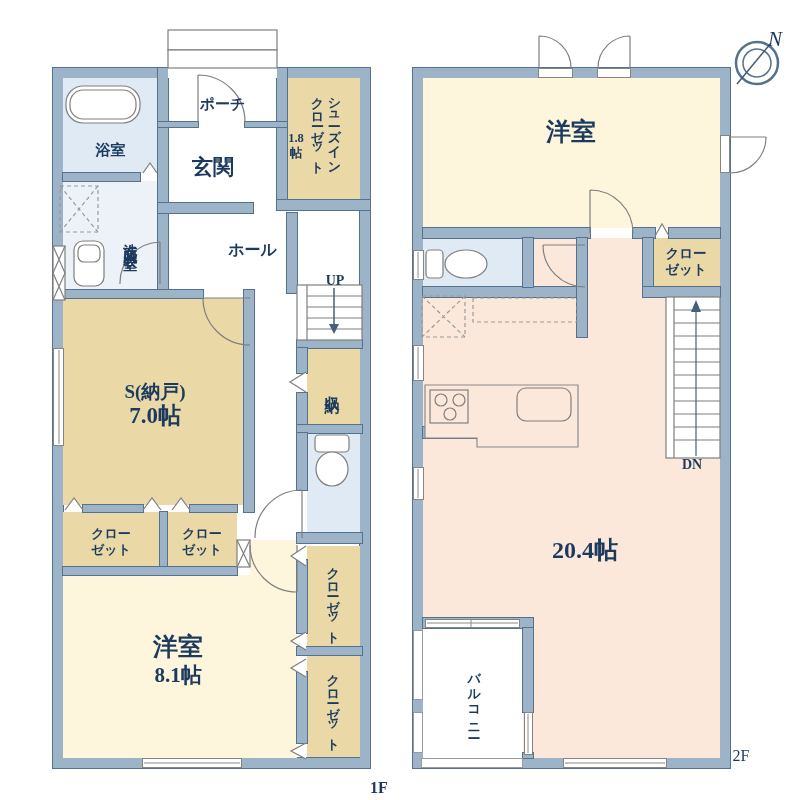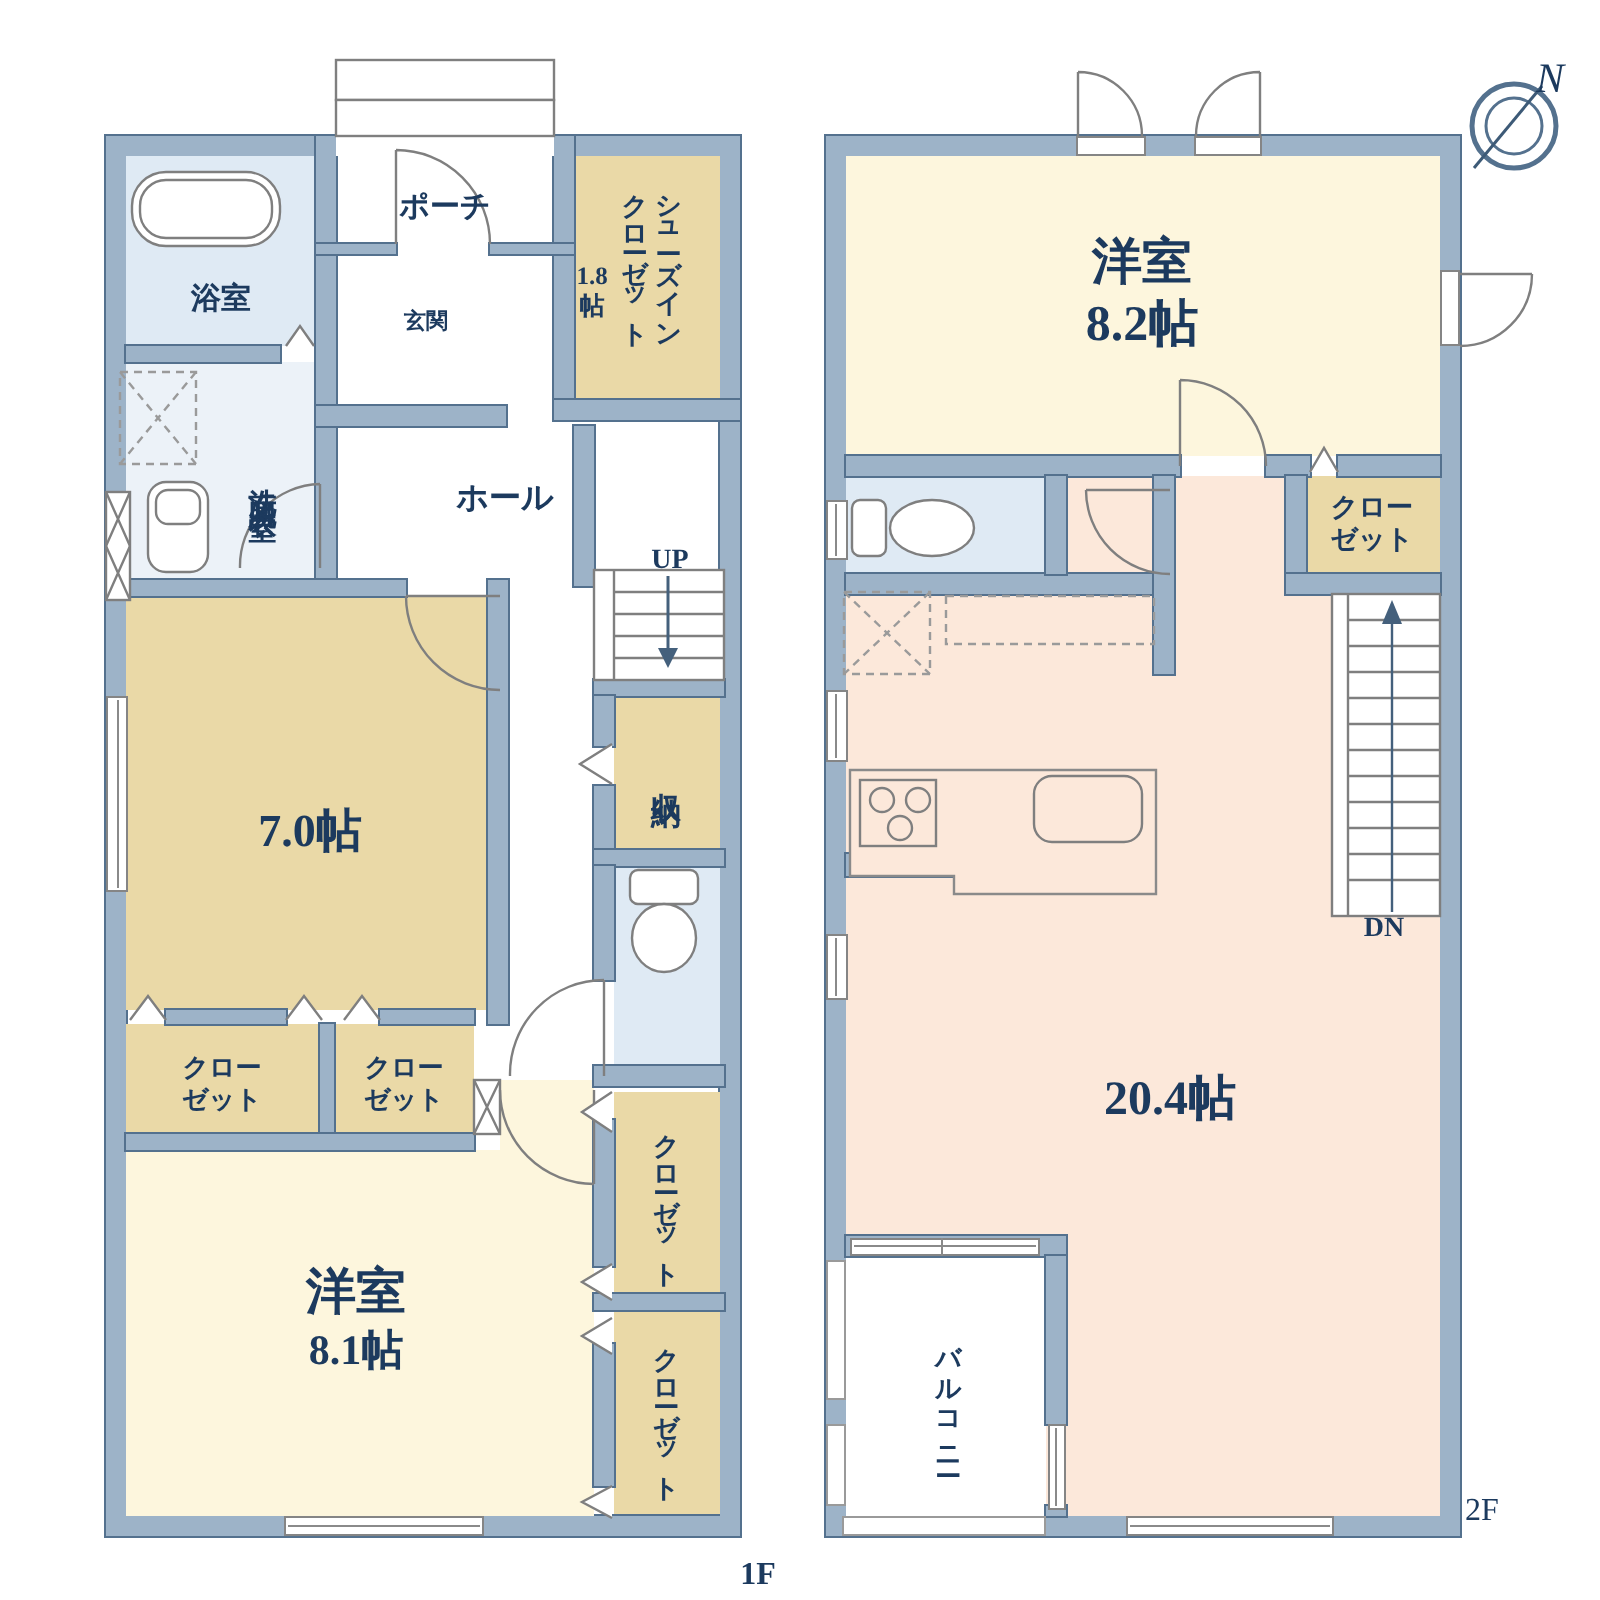--- a/index.html
+++ b/index.html
@@ -219,36 +219,36 @@
       <circle cx="757" cy="63" r="14" fill="none" stroke="var(--wall_line)" stroke-width="1.5"></circle>
       <polygon points="737,84 771,43 753,65" fill="#3d5a77"></polygon>
       <line x1="737" y1="84" x2="771" y2="43" stroke="#3d5a77" stroke-width="1.5"></line>
       <text x="768" y="46" font-size="21" font-style="italic" font-family="Liberation Serif, DejaVu Serif, serif" fill="var(--text_navy)">N</text>
     </g>
   </svg>
 
   <div class="lbl" style="left:168px;top:95px;width:109px;font-size:15px;">ポーチ</div>
   <div class="lbl" style="left:63px;top:141px;width:95px;font-size:15px;">浴室</div>
   <div class="lbl v" style="left:121px;top:190px;height:100px;font-size:14px;">洗面脱衣室</div>
-  <div class="lbl" style="left:158px;top:155px;width:110px;font-size:11px;">玄関</div>
+  <div class="lbl" style="left:158px;top:155px;width:110px;font-size:21px;">玄関</div>
   <div class="lbl v" style="left:308px;top:86px;height:84px;font-size:13px;letter-spacing:1px;line-height:1.3;">シューズインクローゼット</div>
   <div class="lbl wrap" style="left:283px;top:131px;width:26px;font-size:12.5px;">1.8帖</div>
   <div class="lbl" style="left:195px;top:240px;width:115px;font-size:16px;">ホール</div>
   <div class="lbl" style="left:318px;top:273px;width:34px;font-size:14px;font-weight:700;">UP</div>
+  <div class="lbl" style="left:75px;top:381px;width:160px;font-size:19px;">S(納戸)</div>
   <div class="lbl" style="left:75px;top:402px;width:160px;font-size:23px;font-weight:700;">7.0帖</div>
   <div class="lbl wrap" style="left:87px;top:526px;width:48px;font-size:13px;">クローゼット</div>
   <div class="lbl wrap" style="left:178px;top:526px;width:48px;font-size:13px;">クローゼット</div>
   <div class="lbl v" style="left:323px;top:364px;height:46px;font-size:15px;">収納</div>
   <div class="lbl v" style="left:325px;top:557px;height:82px;font-size:13px;letter-spacing:1px;">クローゼット</div>
   <div class="lbl v" style="left:325px;top:664px;height:82px;font-size:13px;letter-spacing:1px;">クローゼット</div>
   <div class="lbl" style="left:98px;top:632px;width:160px;font-size:25px;">洋室</div>
   <div class="lbl" style="left:98px;top:663px;width:160px;font-size:21px;">8.1帖</div>
   <div class="lbl" style="left:362px;top:746px;width:34px;font-size:16px;font-weight:700;margin-top:32px;">1F</div>
 
   <div class="lbl" style="left:491px;top:117px;width:160px;font-size:25px;">洋室</div>
-  <div class="lbl" style="left:491px;top:148px;width:160px;font-size:25px;">8.2帖</div>
   <div class="lbl wrap" style="left:661px;top:246px;width:50px;font-size:13.5px;">クローゼット</div>
   <div class="lbl" style="left:505px;top:536px;width:160px;font-size:24px;">20.4帖</div>
   <div class="lbl" style="left:670px;top:457px;width:44px;font-size:14px;font-weight:700;">DN</div>
   <div class="lbl v" style="left:466px;top:653px;height:92px;font-size:13px;letter-spacing:2px;">バルコニー</div>
   <div class="lbl" style="left:724px;top:746px;width:34px;font-size:16px;font-weight:400;">2F</div>
 
 </div>
 
 </body></html>

